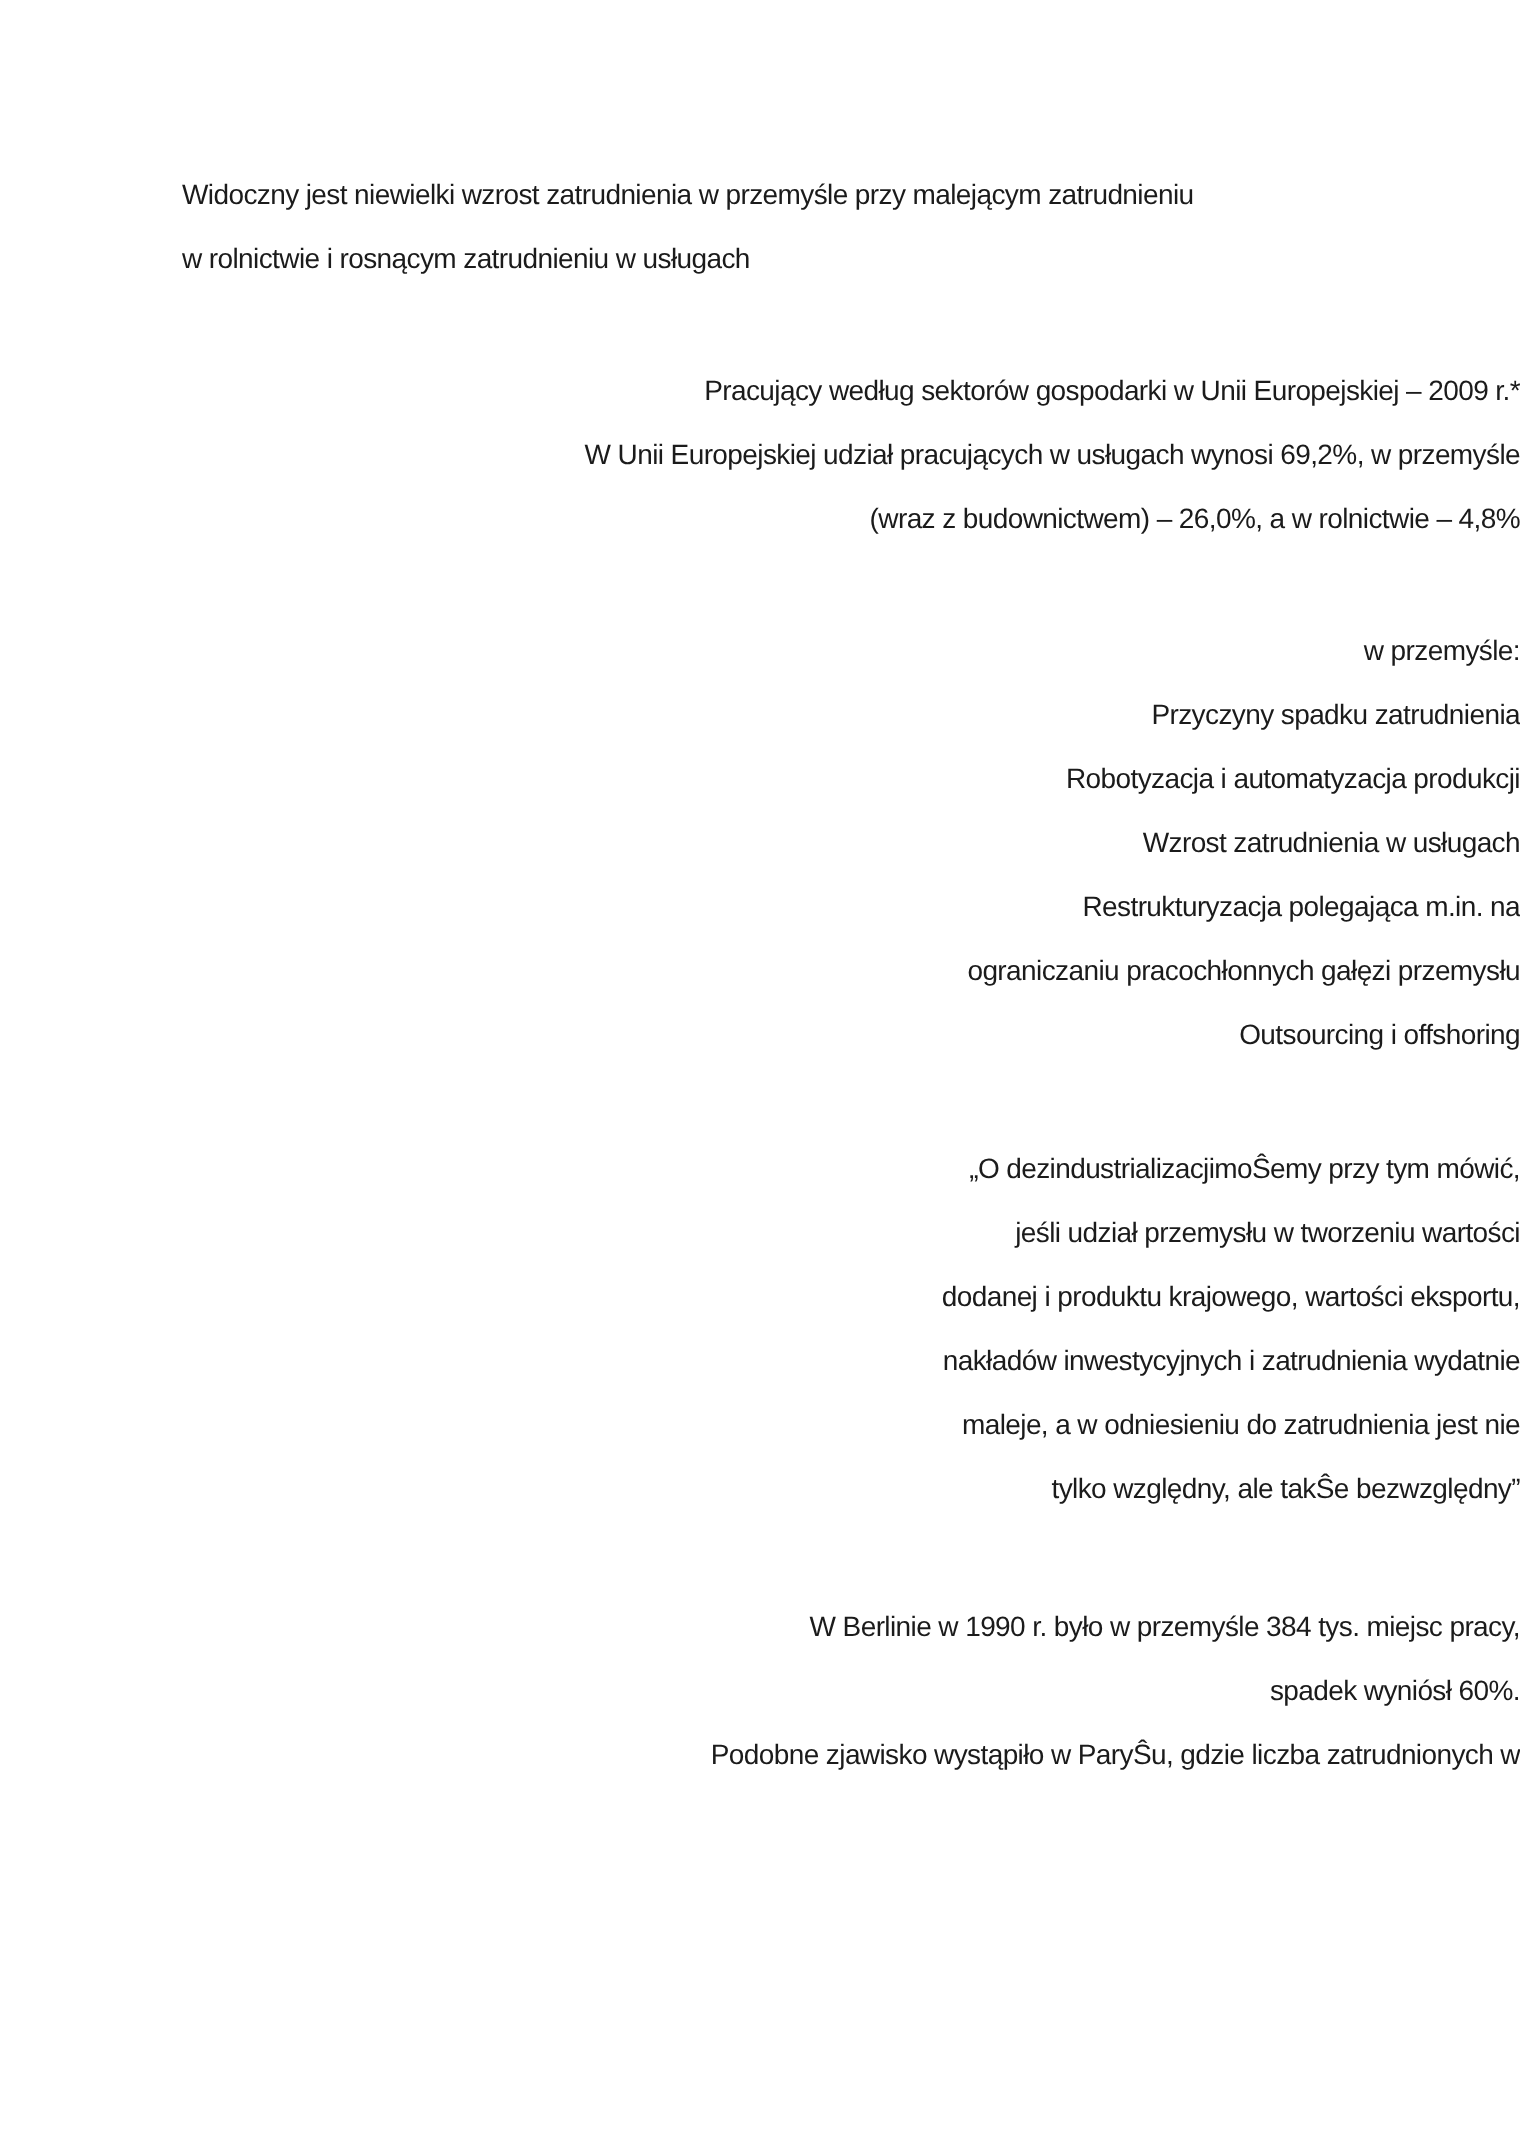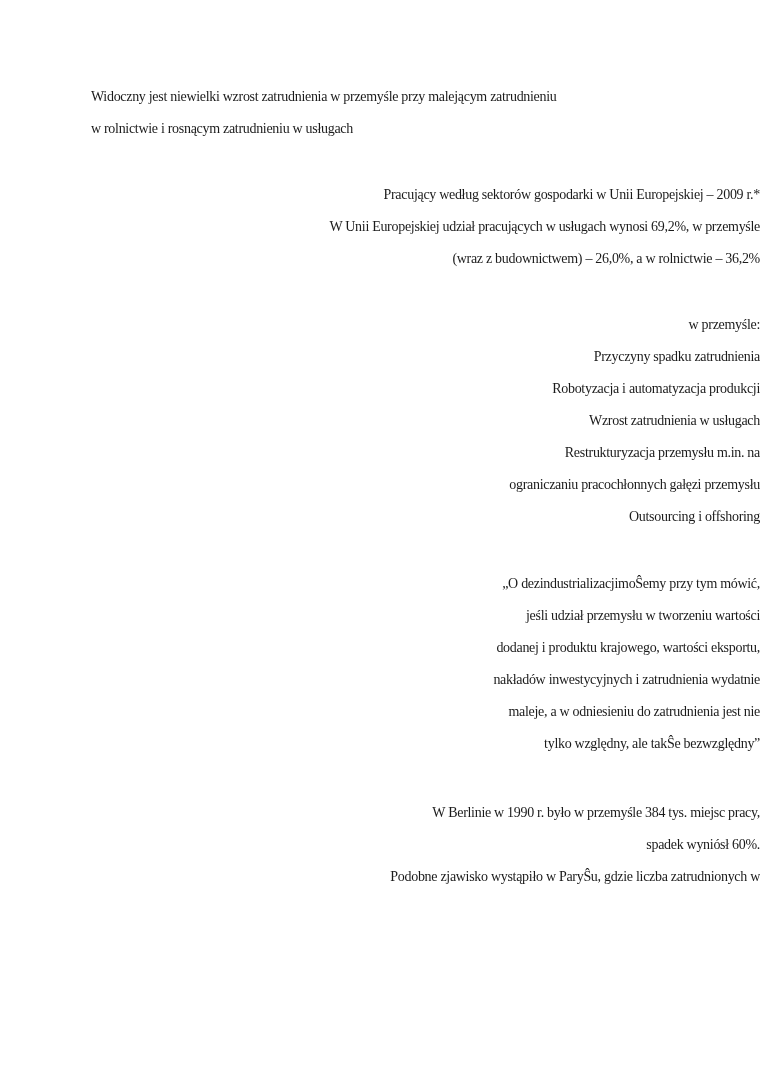--- a/index.html
+++ b/index.html
@@ -17,21 +17,20 @@
   }
   .page {
     position: absolute;
     top: 0;
     left: 0;
     width: 760px;
     height: 1075px;
     background: #ffffff;
     padding: 81px 0 0 91px;
     box-sizing: border-box;
-    font-family: Liberation Serif, serif;
   }
   .block {
     margin: 0;
     padding: 0;
   }
   .block + .block { margin-top: 32px; text-align: right; }
   .block.b1 { margin-top: 34px; }
   .block.b2 { margin-top: 34px; }
   .block.b3 { margin-top: 35px; }
   .block.b4 { margin-top: 37px; }
@@ -52,29 +51,29 @@
 <div class="page">
 
   <section class="block b0">
     <p class="line">Widoczny jest niewielki wzrost zatrudnienia w przemyśle przy malejącym zatrudnieniu</p>
     <p class="line">w rolnictwie i rosnącym zatrudnieniu w usługach</p>
   </section>
 
   <section class="block b1">
     <p class="line">Pracujący według sektorów gospodarki w Unii Europejskiej – 2009 r.*</p>
     <p class="line">W Unii Europejskiej udział pracujących w usługach wynosi 69,2%, w przemyśle</p>
-    <p class="line">(wraz z budownictwem) – 26,0%, a w rolnictwie – 36,2%</p>
+    <p class="line">(wraz z budownictwem) – 26,0%, a w rolnictwie – 4,8%</p>
   </section>
 
   <section class="block b2">
     <p class="line">w przemyśle:</p>
     <p class="line">Przyczyny spadku zatrudnienia</p>
     <p class="line"> Robotyzacja i automatyzacja produkcji</p>
     <p class="line"> Wzrost zatrudnienia w usługach</p>
-    <p class="line"> Restrukturyzacja przemysłu m.in. na</p>
+    <p class="line"> Restrukturyzacja polegająca m.in. na</p>
     <p class="line">ograniczaniu pracochłonnych gałęzi przemysłu</p>
     <p class="line"> Outsourcing i offshoring</p>
   </section>
 
   <section class="block b3">
     <p class="line">„O dezindustrializacjimoŜemy przy tym mówić,</p>
     <p class="line">jeśli udział przemysłu w tworzeniu wartości</p>
     <p class="line">dodanej i produktu krajowego, wartości eksportu,</p>
     <p class="line">nakładów inwestycyjnych i zatrudnienia wydatnie</p>
     <p class="line">maleje, a w odniesieniu do zatrudnienia jest nie</p>

